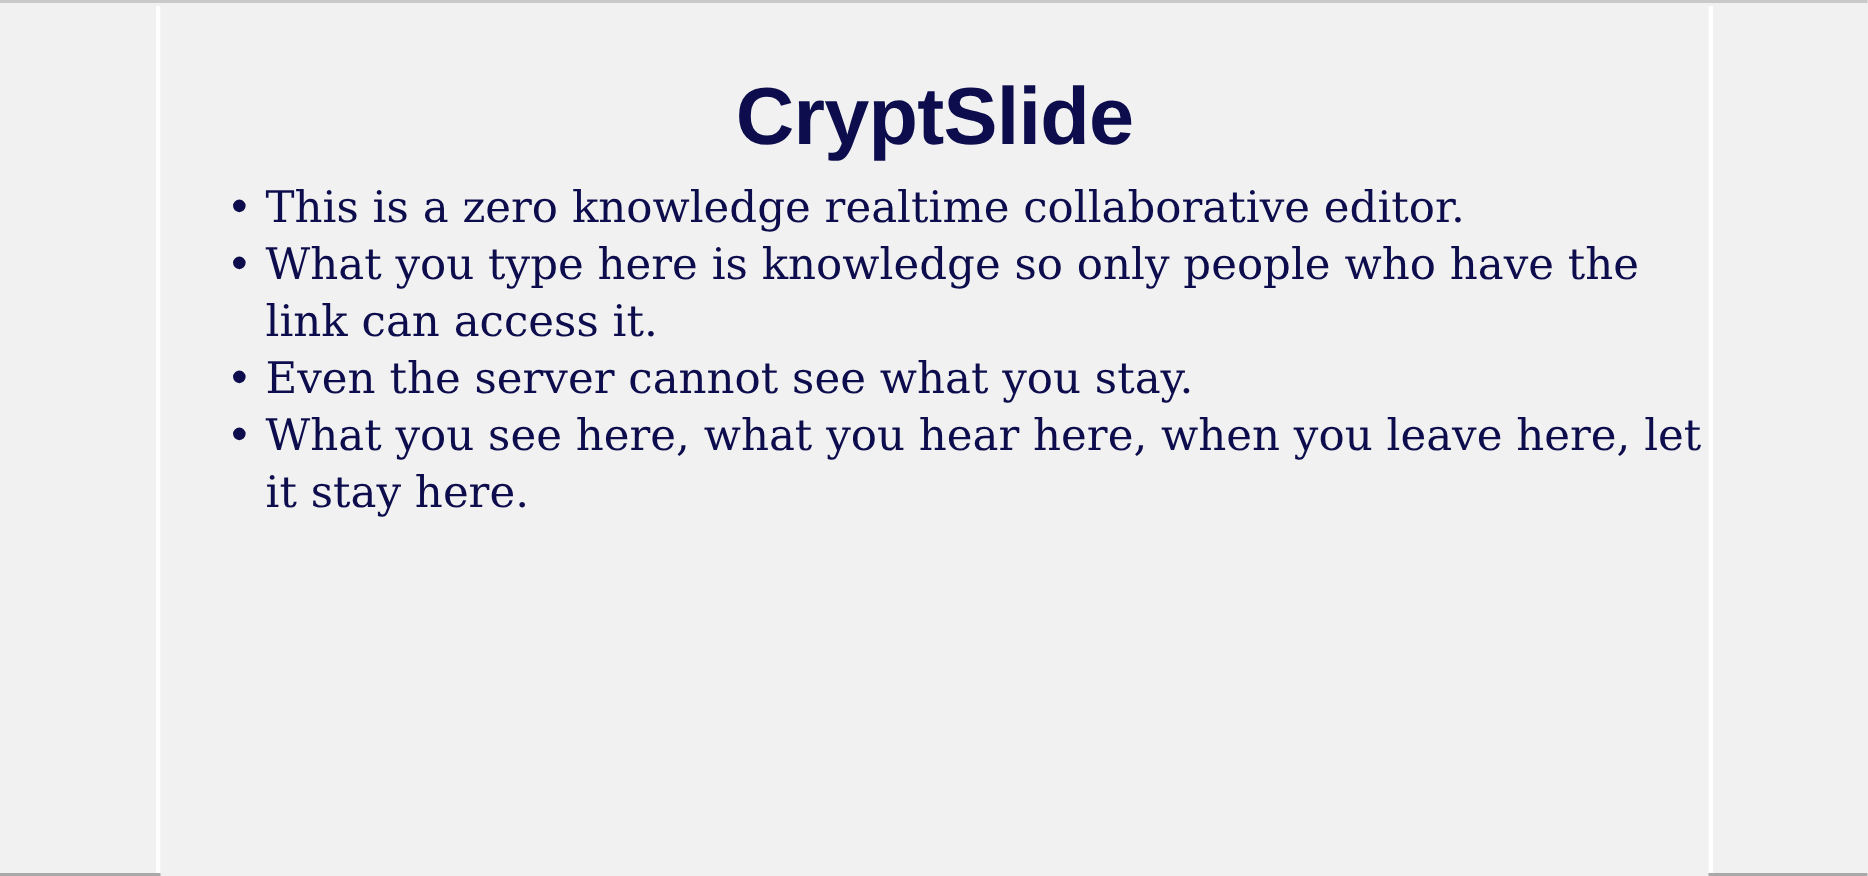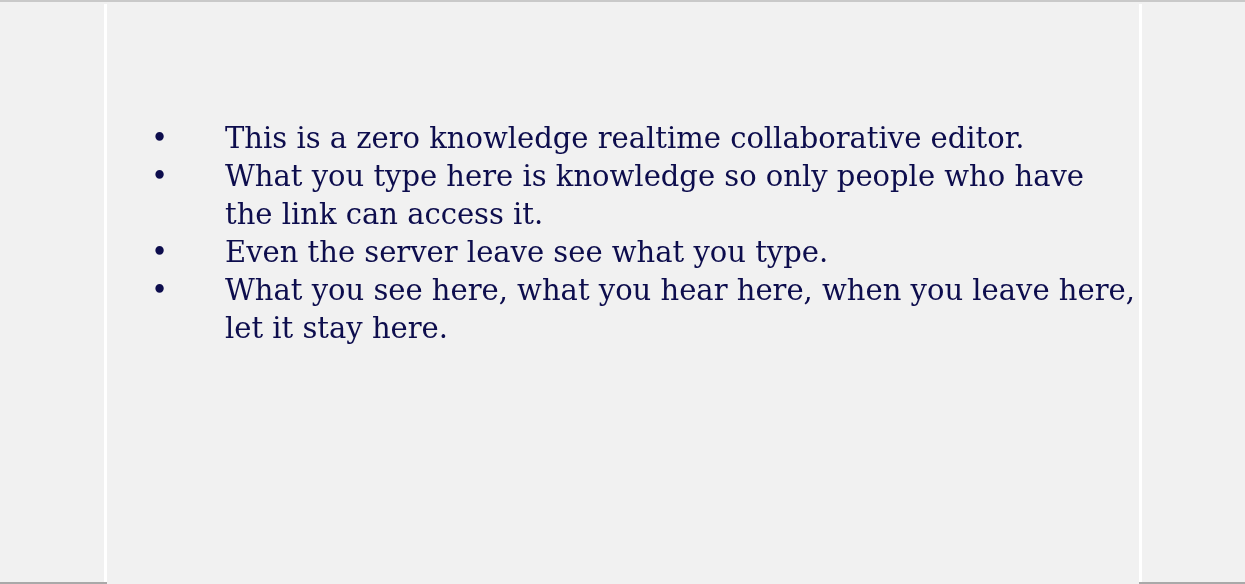--- a/index.html
+++ b/index.html
@@ -99,50 +99,50 @@
     height: 38px;
     line-height: 38px;
     font-family: "DejaVu Serif", "Liberation Serif", serif;
     font-size: 29px;
     color: #0d0d4d;
     text-align: center;
   }
 
   .bullet-text {
     display: block;
-    margin-left: 48px;
   }
 </style>
 </head>
 <body>
 
 <div class="stage">
 
   <div class="rule rule-left"></div>
   <div class="rule rule-right"></div>
 
   <div class="slide-panel">
 
+    <h1 class="slide-title">CryptSlide</h1>
 
     <div class="slide-body">
       <ul class="bullet-list">
 
         <li class="bullet-item">
           <span class="bullet-marker">•</span>
           <span class="bullet-text">This is a zero knowledge realtime collaborative editor.</span>
         </li>
 
         <li class="bullet-item">
           <span class="bullet-marker">•</span>
           <span class="bullet-text">What you type here is knowledge so only people who have the link can access it.</span>
         </li>
 
         <li class="bullet-item">
           <span class="bullet-marker">•</span>
-          <span class="bullet-text">Even the server leave see what you type.</span>
+          <span class="bullet-text">Even the server cannot see what you stay.</span>
         </li>
 
         <li class="bullet-item">
           <span class="bullet-marker">•</span>
           <span class="bullet-text">What you see here, what you hear here, when you leave here, let it stay here.</span>
         </li>
 
       </ul>
     </div>
 

